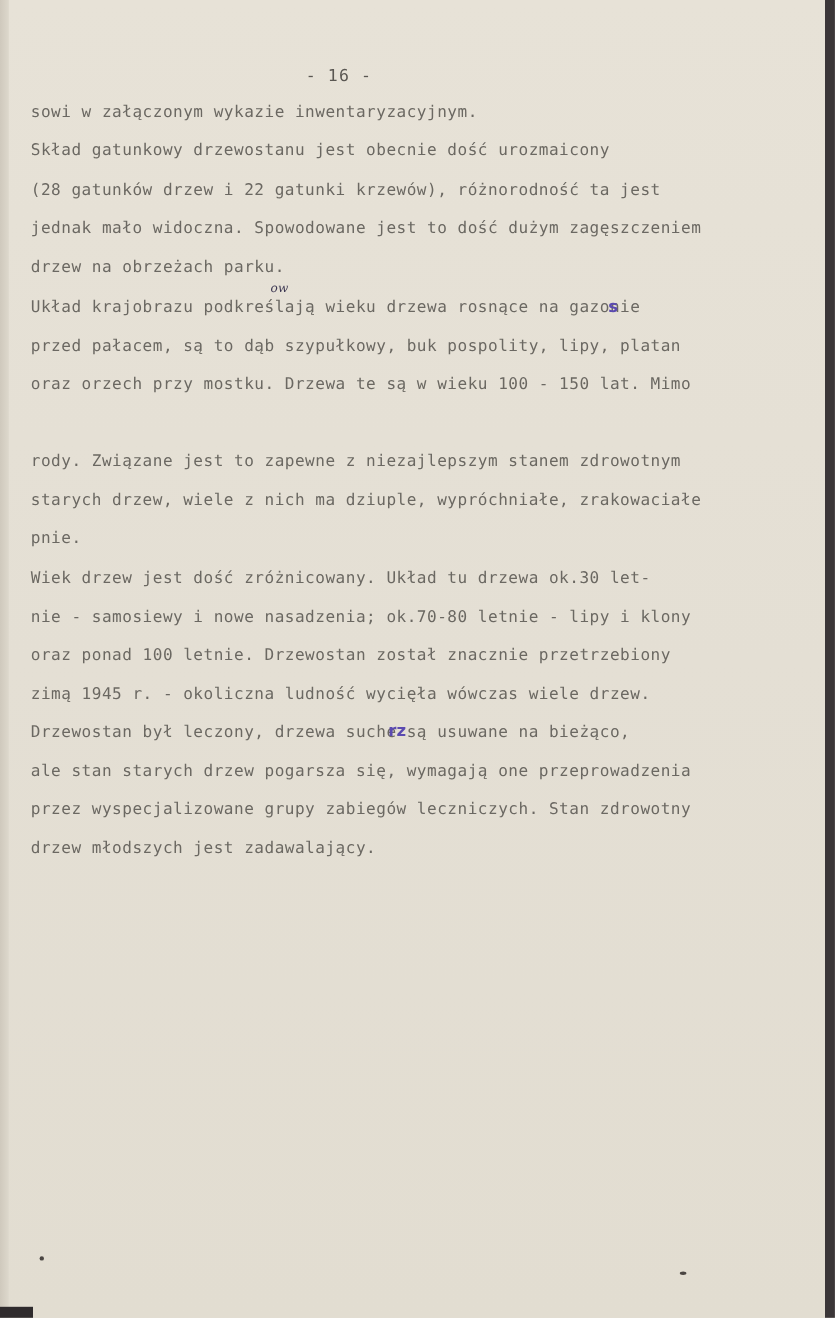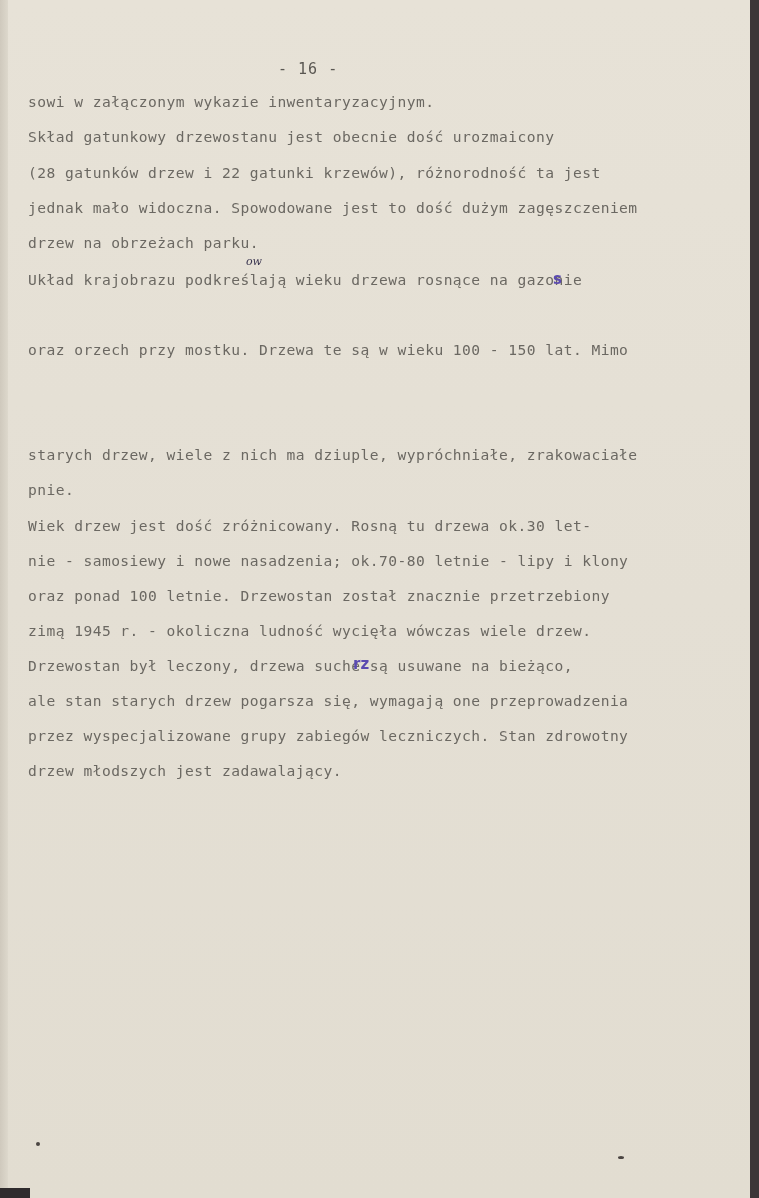--- a/index.html
+++ b/index.html
@@ -45,24 +45,26 @@
 
 <div class="page">
   <div class="page-number">- 16 -</div>
 
   <div class="line" style="top:93px">sowi w załączonym wykazie inwentaryzacyjnym.</div>
   <div class="line" style="top:128px">    Skład gatunkowy drzewostanu jest obecnie dość urozmaicony</div>
   <div class="line" style="top:164px">(28 gatunków drzew i 22 gatunki krzewów), różnorodność ta jest</div>
   <div class="line" style="top:199px">jednak mało widoczna. Spowodowane jest to dość dużym zagęszczeniem</div>
   <div class="line" style="top:234px">drzew na obrzeżach parku.</div>
   <div class="line" style="top:271px">    Układ krajobrazu podkreślają wieku drzewa rosnące na gazonie</div>
+  <div class="line" style="top:306px">przed pałacem, są to dąb szypułkowy, buk pospolity, lipy, platan</div>
   <div class="line" style="top:341px">oraz orzech przy mostku. Drzewa te są w wieku 100 - 150 lat. Mimo</div>
+  <div class="line" style="top:411px">rody. Związane jest to zapewne z niezajlepszym stanem zdrowotnym</div>
   <div class="line" style="top:446px">starych drzew, wiele z nich ma dziuple, wypróchniałe, zrakowaciałe</div>
   <div class="line" style="top:481px">pnie.</div>
-  <div class="line" style="top:517px">    Wiek drzew jest dość zróżnicowany. Rosną tu drzewa ok.30 let-</div>
+  <div class="line" style="top:517px">    Wiek drzew jest dość zróżnicowany. Układ tu drzewa ok.30 let-</div>
   <div class="line" style="top:552px">nie - samosiewy i nowe nasadzenia; ok.70-80 letnie - lipy i klony</div>
   <div class="line" style="top:587px">oraz ponad 100 letnie. Drzewostan został znacznie przetrzebiony</div>
   <div class="line" style="top:622px">zimą 1945 r. - okoliczna ludność wycięła wówczas wiele drzew.</div>
   <div class="line" style="top:692px">ale stan starych drzew pogarsza się, wymagają one przeprowadzenia</div>
   <div class="line" style="top:657px">    Drzewostan był leczony, drzewa suche są usuwane na bieżąco,</div>
   <div class="line" style="top:727px">przez wyspecjalizowane grupy zabiegów leczniczych. Stan zdrowotny</div>
   <div class="line" style="top:762px">drzew młodszych jest zadawalający.</div>
 
   <div class="handnote" style="left:238px; top:255px">ow</div>
   <div class="ink-mark" style="left:545px; top:270px">s</div>

